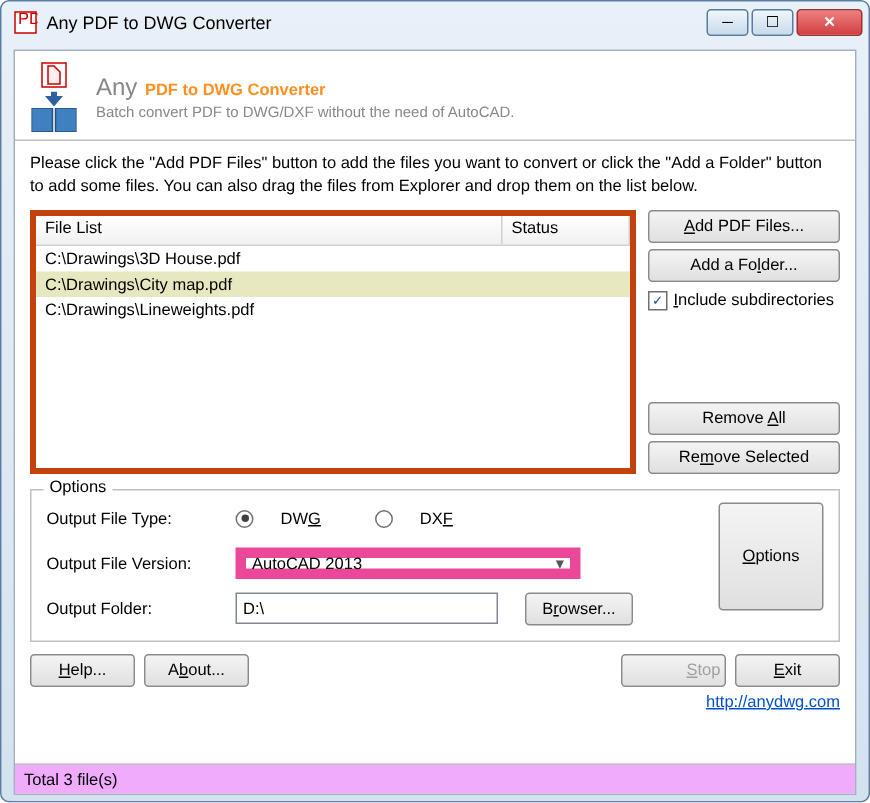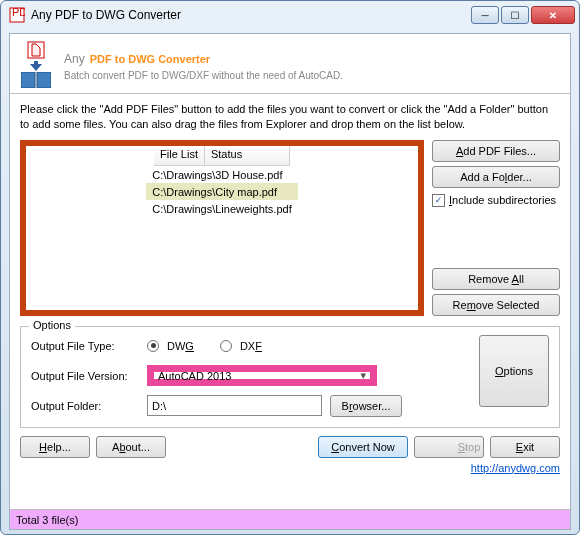--- a/index.html
+++ b/index.html
@@ -13,48 +13,48 @@
 .win-btns { display: flex; gap: 2px; }
 .win-btn { width: 28px; height: 18px; border: 1px solid #5a7ca0; border-radius: 3px; background: linear-gradient(#f0f6fc, #c8daea); display: flex; align-items: center; justify-content: center; font-size: 10px; }
 .win-btn.close { width: 44px; background: linear-gradient(#f08080, #d04040); color: #fff; border-color: #a03030; font-weight: bold; }
 
 .content { flex: 1; margin: 4px 8px 4px 8px; background: #fff; border: 1px solid #a0b0c0; display: flex; flex-direction: column; }
 
 .header-banner { height: 60px; background: #fff; border-bottom: 1px solid #c0c0c0; display: flex; align-items: center; padding: 4px 8px; }
 .header-icons { width: 36px; display: flex; flex-direction: column; align-items: center; gap: 1px; }
 .header-text { margin-left: 10px; }
 .header-title { font-size: 18px; font-weight: bold; }
-.header-title .any { color: #888; font-size: 12px; font-weight: normal; }
+.header-title .any { color: #888; font-size: 16px; font-weight: normal; }
 .header-title .main { color: #ff9020; }
 .header-sub { color: #888; font-size: 10px; margin-top: 2px; }
 
 .body-area { flex: 1; padding: 8px 10px; display: flex; flex-direction: column; }
 .instructions { color: #000; margin-bottom: 8px; line-height: 1.35; }
 
 .file-row { display: flex; gap: 8px; }
-.file-list-wrap { flex: 1; border: 6px solid #c2410c; background: #fff; height: 176px; display: flex; flex-direction: column; align-items: center; }
+.file-list-wrap { flex: 1; border: 4px solid #c2410c; background: #fff; height: 176px; display: flex; flex-direction: column; }
 .file-header { display: flex; background: linear-gradient(#fff, #f0f0f0); border-bottom: 1px solid #d0d0d0; height: 20px; }
 .file-header .col { padding: 2px 6px; border-right: 1px solid #d0d0d0; }
 .col-file { flex: 1; }
 .col-status { width: 85px; }
 .file-body { flex: 1; overflow: auto; }
 .file-item { padding: 2px 6px; height: 17px; line-height: 14px; }
 .file-item.selected { background: #e8e8c0; }
 
 .side-btns { width: 128px; display: flex; flex-direction: column; gap: 4px; }
 .btn { height: 22px; background: linear-gradient(#f4f4f4, #e0e0e0); border: 1px solid #8a8a8a; border-radius: 3px; display: flex; align-items: center; justify-content: center; cursor: default; }
 .btn u { text-decoration: underline; }
 .checkbox-row { display: flex; align-items: center; gap: 4px; margin-top: 2px; }
 .checkbox { width: 13px; height: 13px; border: 1px solid #707070; background: #fff; display: flex; align-items: center; justify-content: center; font-size: 9px; color: #2050a0; }
 .spacer { flex: 1; }
 
 .options-group { border: 1px solid #c0c0c0; margin-top: 10px; padding: 8px 10px 10px 10px; position: relative; }
 .options-legend { position: absolute; top: -8px; left: 8px; background: #fff; padding: 0 4px; color: #000; }
 .opt-rows { flex: 1; display: flex; flex-direction: column; gap: 8px; }
-.opt-row { display: flex; align-items: center; gap: 8px; height: 22px; }
+.opt-row { display: flex; align-items: center; gap: 18px; height: 22px; }
 .opt-label { width: 108px; }
 .radio { width: 12px; height: 12px; border: 1px solid #707070; border-radius: 50%; background: #fff; display: flex; align-items: center; justify-content: center; }
 .radio.checked::after { content: ""; width: 5px; height: 5px; background: #404040; border-radius: 50%; display: block; }
 .radio-label { margin-right: 18px; }
 .select { flex: 1; height: 21px; border: 7px solid #ec4899; background: #fff; display: flex; align-items: center; padding: 0 4px; position: relative; max-width: 230px; }
 .select::after { content: "▾"; position: absolute; right: 4px; color: #555; }
 .input { flex: 1; height: 21px; border: 1px solid #828790; background: #fff; padding: 0 4px; max-width: 175px; display: flex; align-items: center; }
 .options-inner { display: flex; gap: 10px; }
 .options-btn { width: 70px; height: 72px; }
 
@@ -181,23 +181,20 @@
       </div>
 
       <div class="footer-btns">
         <div class="btn">
             <span><u>H</u>elp...</span>
           </div>
         <div class="btn">
             <span>A<u>b</u>out...</span>
           </div>
         <div class="footer-spacer"></div>
-        <div class="btn wide convert">
-            <span><u>C</u>onvert Now</span>
-          </div>
         <div class="btn disabled">
             <span><u>S</u>top</span>
           </div>
         <div class="btn">
             <span><u>E</u>xit</span>
           </div>
       </div>
       <div class="link">http://anydwg.com</div>
     </div>
     <div class="statusbar">

